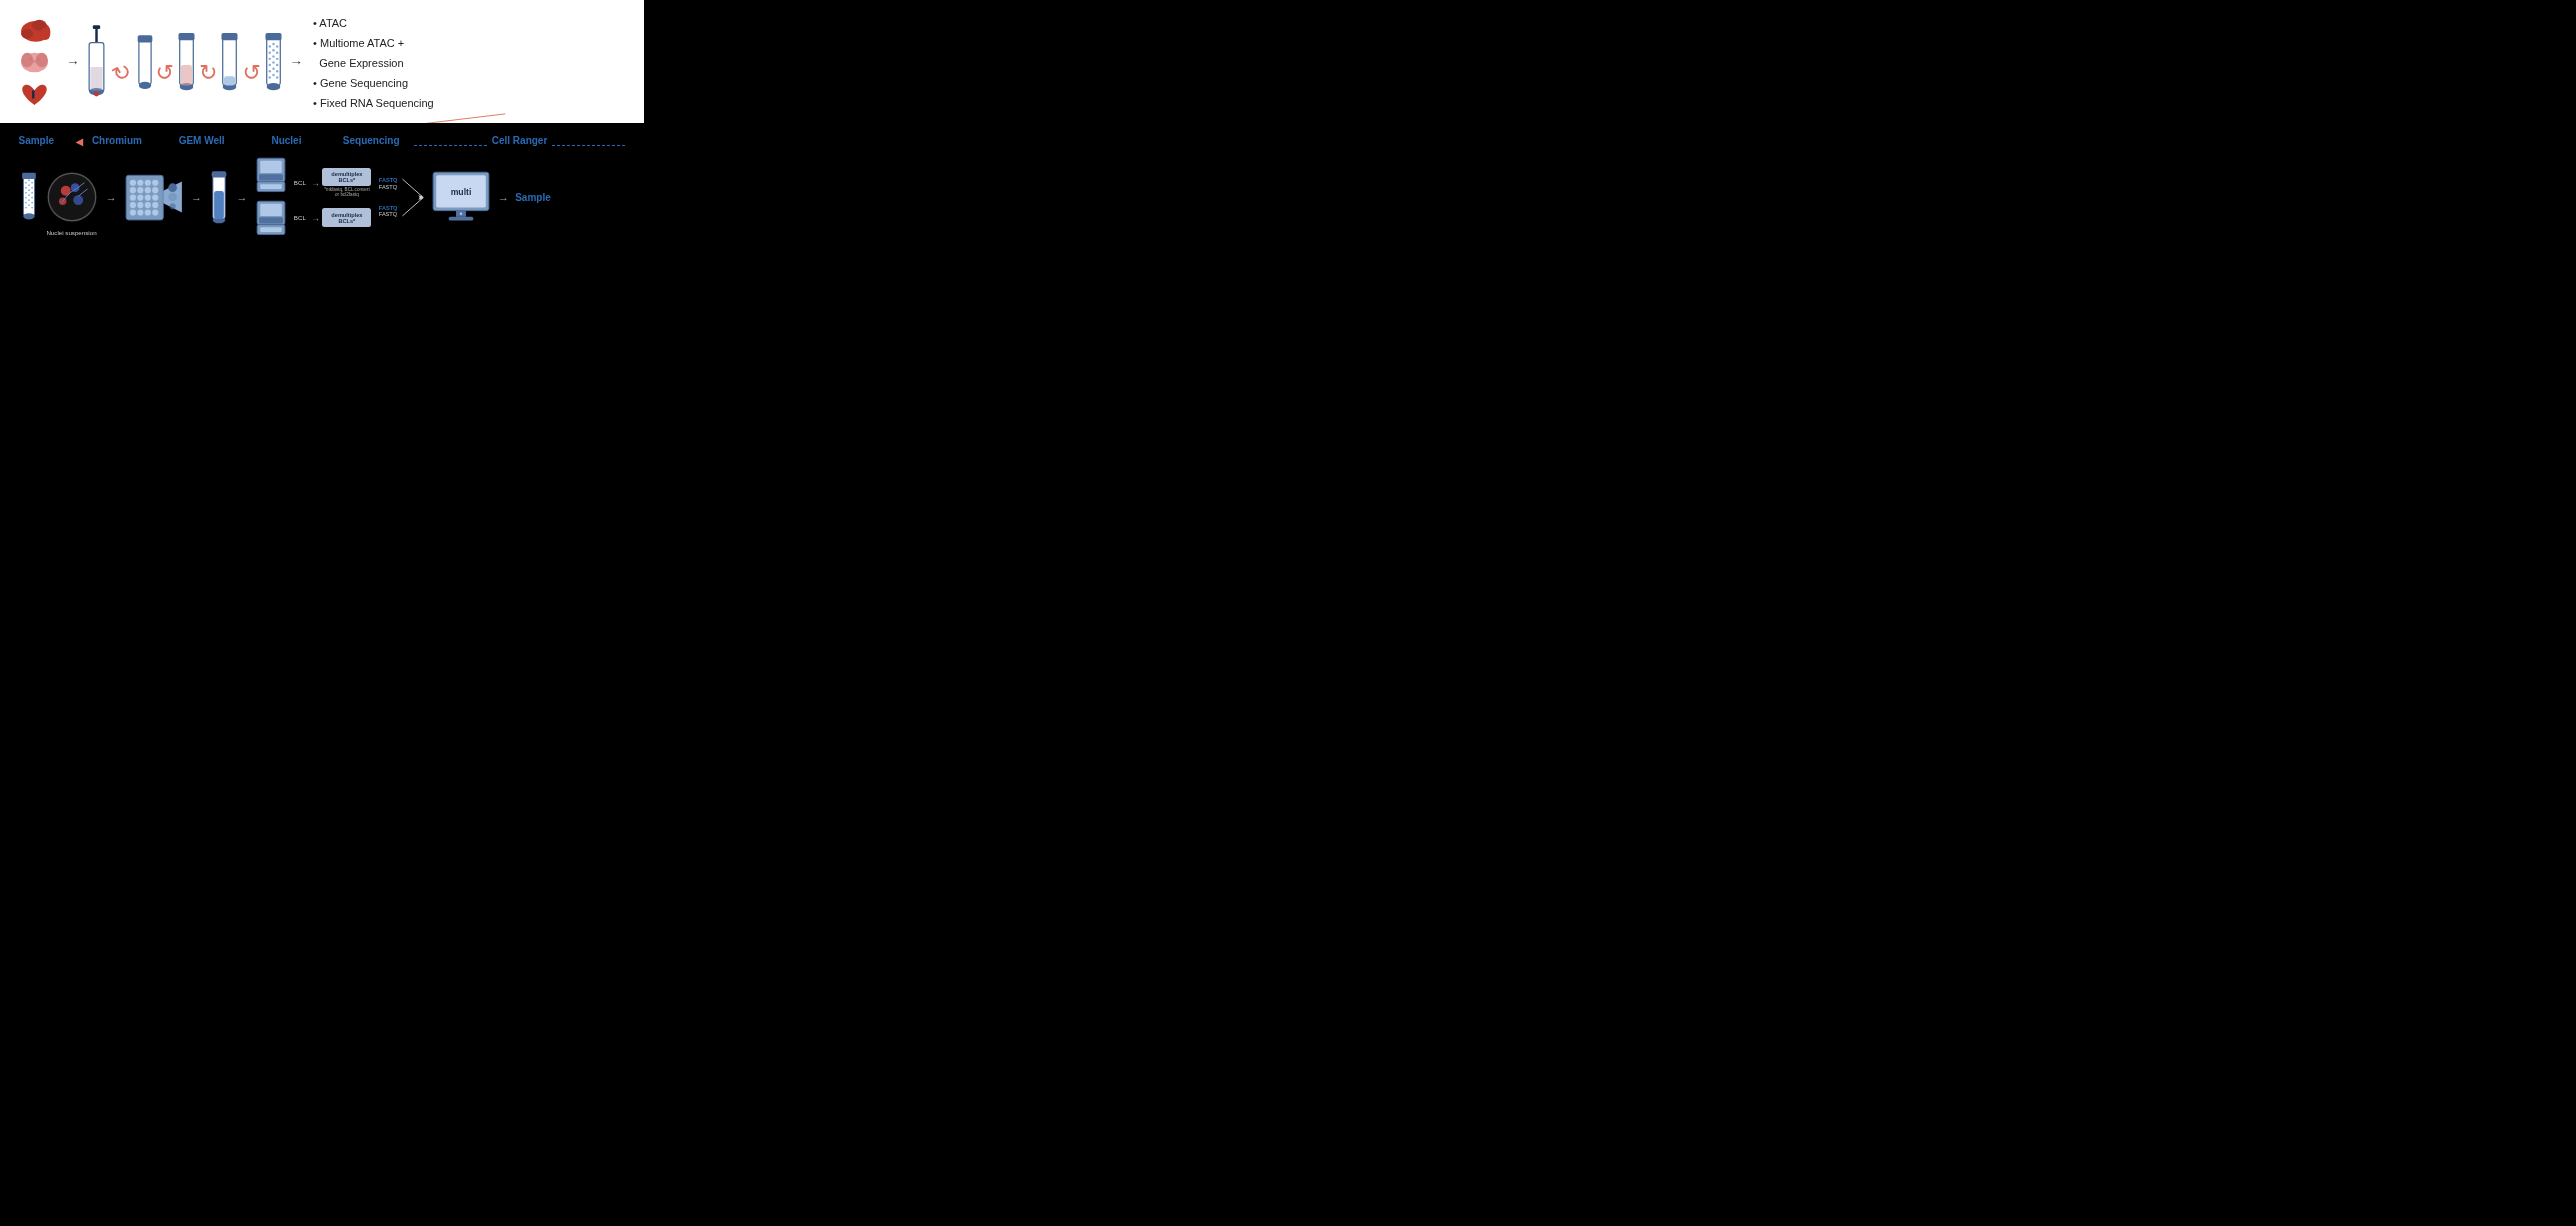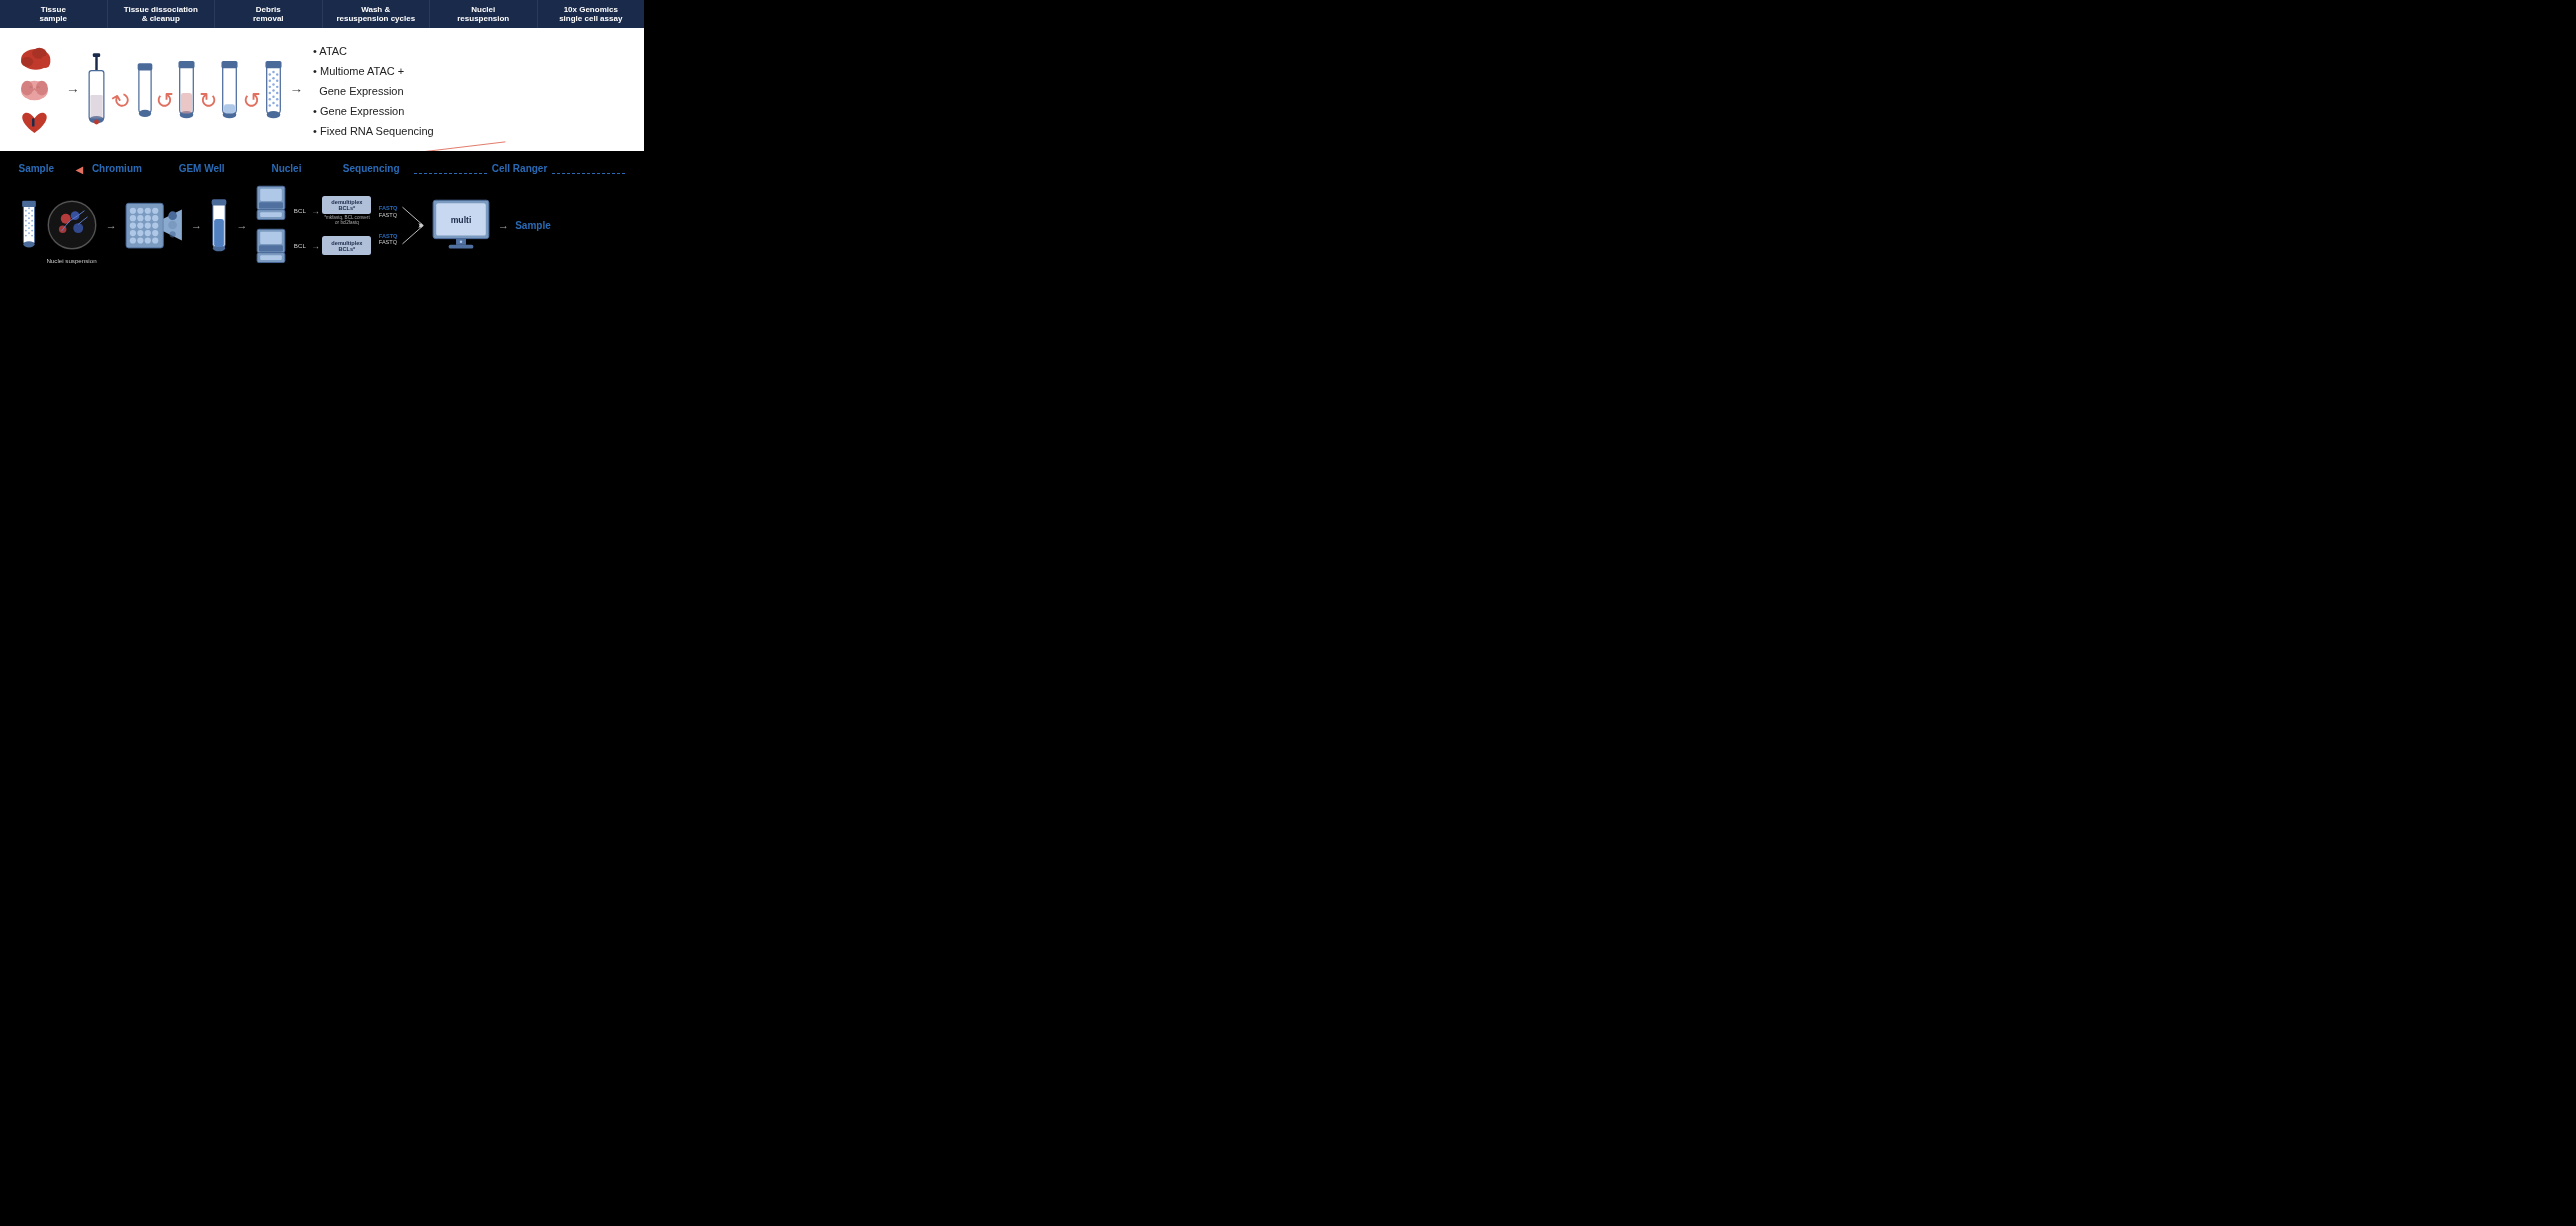--- a/index.html
+++ b/index.html
@@ -90,28 +90,20 @@
       overflow: visible;
     }
   </style>
 </head>
 <body>
 
 <div class="top-container">
 
   <div class="top-section">
 
-    <div class="header-bar">
-      <div class="header-cell">Tissue<br>sample</div>
-      <div class="header-cell">Tissue dissociation<br>&amp; cleanup</div>
-      <div class="header-cell">Debris<br>removal</div>
-      <div class="header-cell">Wash &amp;<br>resuspension cycles</div>
-      <div class="header-cell">Nuclei<br>resuspension</div>
-      <div class="header-cell">10x Genomics<br>single cell assay</div>
-    </div>
 
     <div class="workflow-area">
 
       <div class="tissue-col">
 
         <svg width="37" height="28" viewBox="0 0 60 46">
           <ellipse cx="32" cy="22" rx="24" ry="17" fill="#c0392b"></ellipse>
           <ellipse cx="18" cy="26" rx="10" ry="8" fill="#a93226"></ellipse>
           <ellipse cx="38" cy="12" rx="12" ry="9" fill="#a93226"></ellipse>
           <ellipse cx="48" cy="26" rx="8" ry="10" fill="#c0392b"></ellipse>
@@ -212,21 +204,21 @@
           <circle cx="20" cy="76" r="2" fill="#8aabe0"></circle>
           <circle cx="26" cy="80" r="2" fill="#8aabe0"></circle>
         </svg>
       </div>
 
       <div class="arrow-right">→</div>
 
       <div class="assay-list">
         <div>• ATAC</div>
         <div>• Multiome ATAC +<br>&nbsp;&nbsp;Gene Expression</div>
-        <div>• Gene Expression</div>
+        <div>• Gene Sequencing</div>
         <div>• Fixed RNA Sequencing</div>
       </div>
 
       <svg class="diag-svg" style="position:absolute;bottom:-37px;left:0;width:100%;height:calc(100% + 37px);pointer-events:none;" viewBox="0 0 1044 260" width="644" height="160">
         <line x1="820" y1="185" x2="155" y2="265" stroke="#e07060" stroke-width="1.5"></line>
         <polygon points="155,265 162,258 162,272" fill="#e07060"></polygon>
       </svg>
     </div>
   </div>
 

